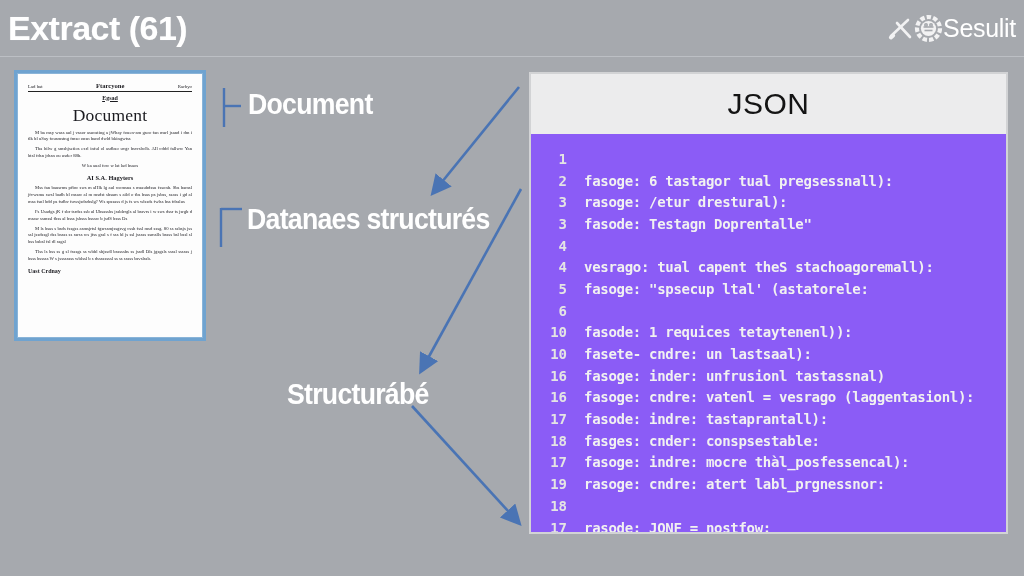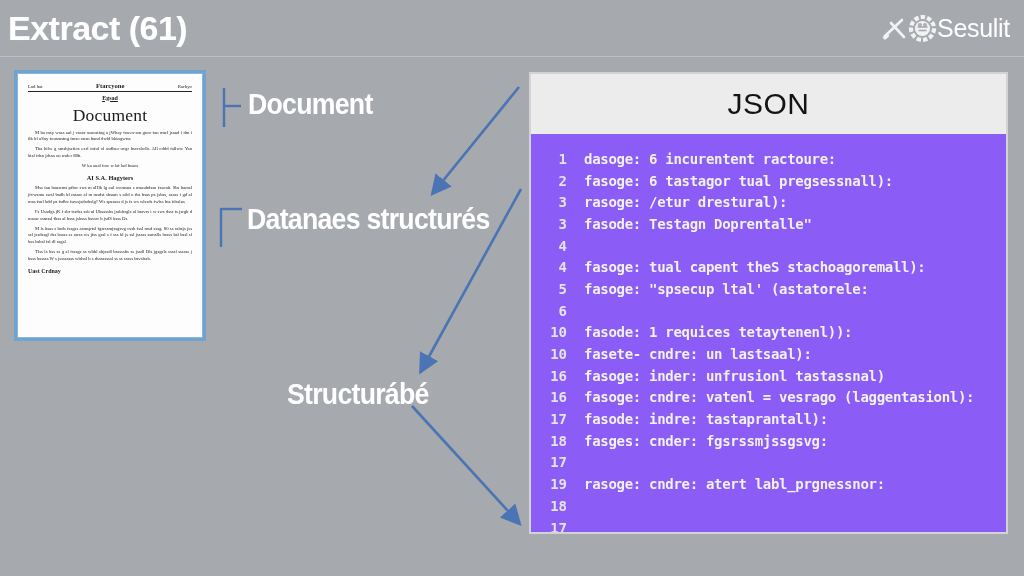--- a/index.html
+++ b/index.html
@@ -8,21 +8,21 @@
     position: relative;
     background: #a6a9ae;
     font-family: "Liberation Sans", sans-serif;
   }
 
   
   .topbar {
     position: absolute; left: 0; top: 0; width: 1024px; height: 57px;
     border-bottom: 1px solid #bcbfc4;
     display: flex; align-items: center; justify-content: space-between;
-    padding: 0 14px 0 8px;
+    padding: 0 8px 0 8px;
   }
   .page-title {
     color: #ffffff; font-size: 34px; font-weight: 600; letter-spacing: -0.5px;
     text-shadow: 0 0 1px rgba(255,255,255,.3);
   }
   .topbar-right { display: flex; align-items: center; }
   .topbar-right svg { display: block; }
   .result-label { color: #ffffff; font-size: 25px; font-weight: 400; letter-spacing: -0.3px; }
 
   
@@ -159,40 +159,39 @@
 <div class="diagram-label label-datanaes">Datanaes structurés</div>
 <div class="diagram-label label-structur">Structurábé</div>
 
 <div class="json-panel">
   <div class="json-header">
     <span class="json-title">JSON</span>
   </div>
   <div class="json-code" id="json-code">
       <div class="code-line">
         <span class="ln">1</span>
-        <span class="code-text">dasoge: 6 incurentent ractoure:</span>
       </div>
       <div class="code-line">
         <span class="ln">2</span>
         <span class="code-text">fasoge: 6 tastagor tual pregsessnall):</span>
       </div>
       <div class="code-line">
         <span class="ln">3</span>
         <span class="code-text">rasoge: /etur drestural):</span>
       </div>
       <div class="code-line">
         <span class="ln">3</span>
         <span class="code-text">fasode: Testagn Doprentalle"</span>
       </div>
       <div class="code-line">
         <span class="ln">4</span>
       </div>
       <div class="code-line">
         <span class="ln">4</span>
-        <span class="code-text">fasoge: tual capent theS stachoagoremall):</span>
+        <span class="code-text">vesrago: tual capent theS stachoagoremall):</span>
       </div>
       <div class="code-line">
         <span class="ln">5</span>
         <span class="code-text">fasoge: "spsecup ltal' (astatorele:</span>
       </div>
       <div class="code-line">
         <span class="ln">6</span>
       </div>
       <div class="code-line">
         <span class="ln">10</span>
@@ -209,34 +208,36 @@
       <div class="code-line">
         <span class="ln">16</span>
         <span class="code-text">fasoge: cndre: vatenl = vesrago (laggentasionl):</span>
       </div>
       <div class="code-line">
         <span class="ln">17</span>
         <span class="code-text">fasode: indre: tastaprantall):</span>
       </div>
       <div class="code-line">
         <span class="ln">18</span>
-        <span class="code-text">fasges: cnder: fgsrssmjssgsvg:</span>
+        <span class="code-text">fasges: cnder: conspsestable:</span>
       </div>
       <div class="code-line">
         <span class="ln">17</span>
+        <span class="code-text">fasoge: indre: mocre thàl_posfessencal):</span>
       </div>
       <div class="code-line">
         <span class="ln">19</span>
         <span class="code-text">rasoge: cndre: atert labl_prgnessnor:</span>
       </div>
       <div class="code-line">
         <span class="ln">18</span>
       </div>
       <div class="code-line">
         <span class="ln">17</span>
+        <span class="code-text">rasode: JONF = nostfow:</span>
       </div>
     </div>
 </div>
 
 <svg class="arrows-overlay" viewBox="0 0 1024 576">
   <defs>
     <marker id="ah" markerWidth="9" markerHeight="9" refX="6.5" refY="4" orient="auto">
       <path d="M0,0 L8,4 L0,8 Z" fill="#4a74b4"></path>
     </marker>
   </defs>

